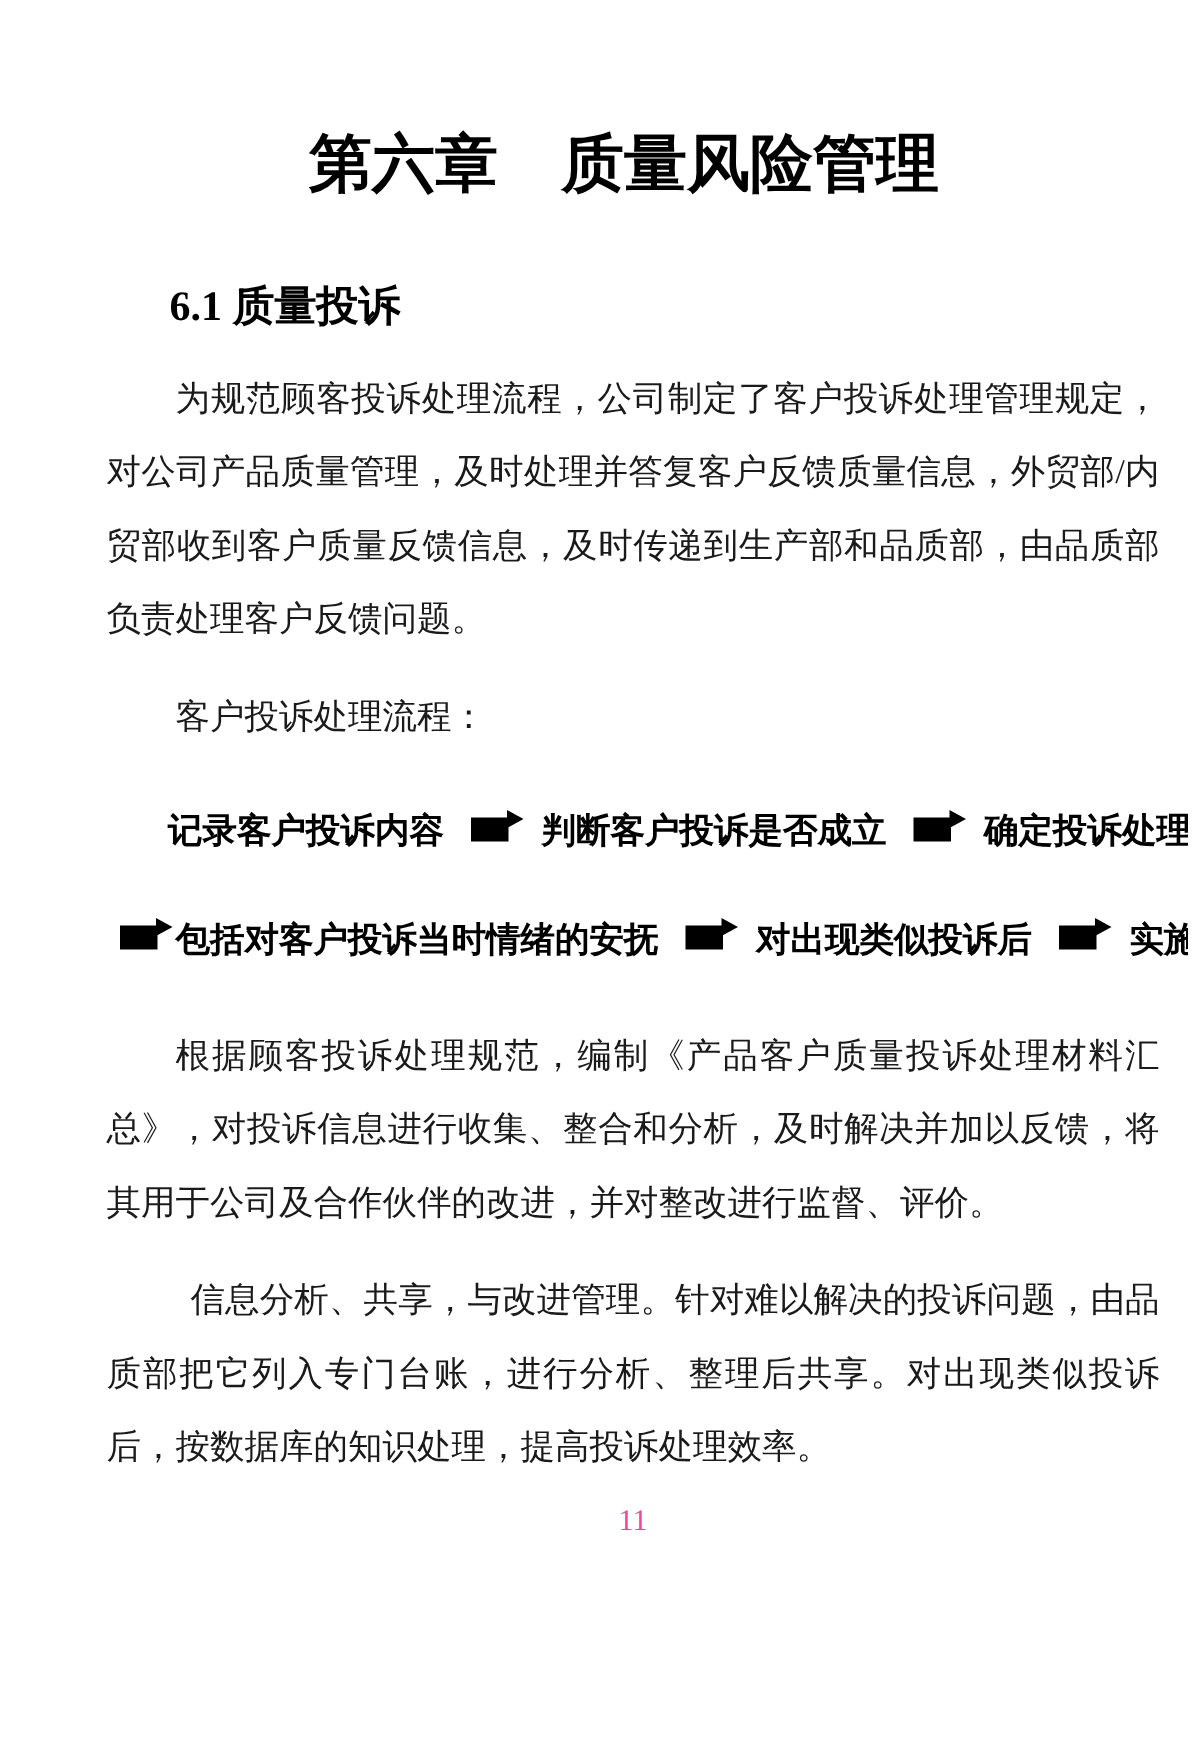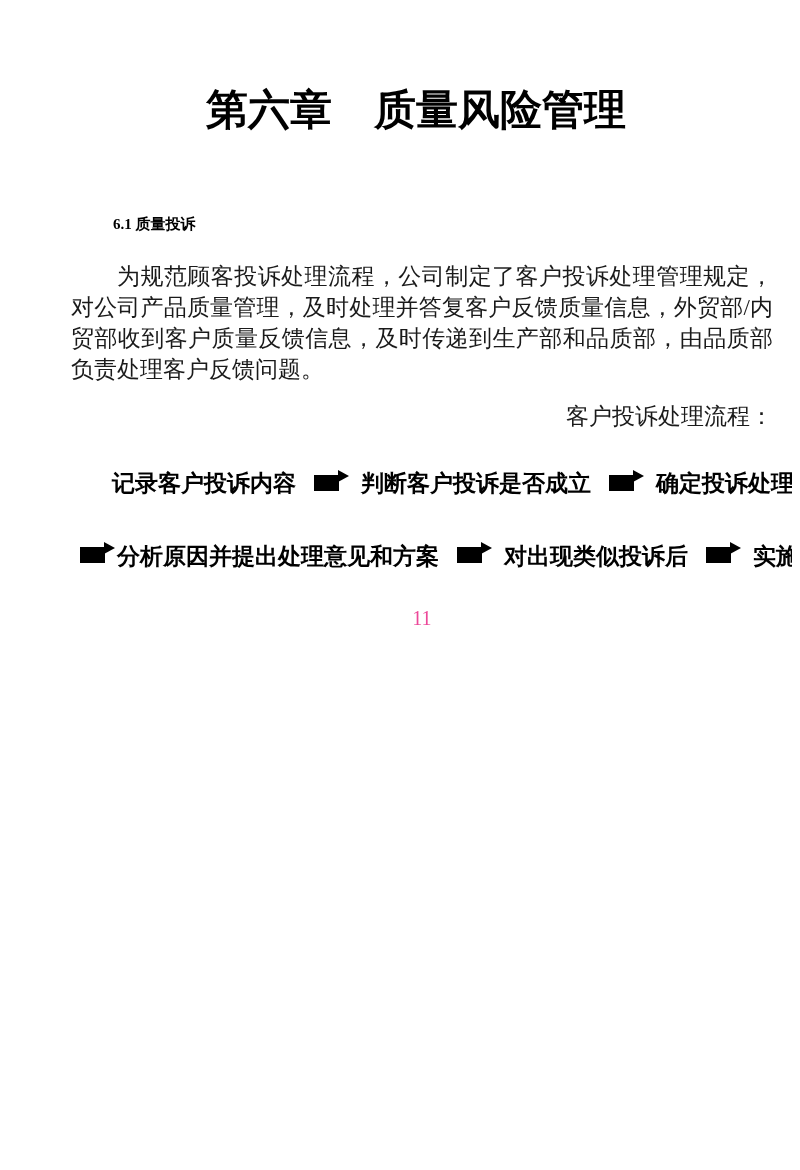--- a/index.html
+++ b/index.html
@@ -19,35 +19,35 @@
     font-weight:bold;
     line-height:52px;
     color:#000000;
     white-space:pre;
   }
   .content {
     margin-left:31px;
     width:734px;
   }
   .section-heading {
-    margin-top:44px;
-    font-size:15px;
+    margin-top:24px;
+    font-size:28px;
     font-weight:bold;
     line-height:41px;
     text-indent:42px;
     color:#000000;
   }
   .para {
     font-size:23px;
-    line-height:31px;
+    line-height:49px;
     text-align:justify;
     text-justify:inter-ideograph;
     text-indent:46px;
   }
-  .para.no-justify { text-align:right; }
+  .para.no-justify { text-align:left; }
   .para.indent-wide { text-indent:56px; }
   .flow-line {
     font-size:23px;
     line-height:40.7px;
     font-weight:bold;
     color:#000000;
     white-space:nowrap;
   }
   .flow-line.l1 { padding-left:33px; }
   .flow-line.l2, .flow-line.l3 { padding-left:9px; }
@@ -88,25 +88,27 @@
   <div class="content">
 
     <h2 class="section-heading">6.1 质量投诉</h2>
 
     <p class="para">为规范顾客投诉处理流程，公司制定了客户投诉处理管理规定，对公司产品质量管理，及时处理并答复客户反馈质量信息，外贸部/内贸部收到客户质量反馈信息，及时传递到生产部和品质部，由品质部负责处理客户反馈问题。</p>
 
     <p class="para no-justify">客户投诉处理流程：</p>
 
     <div id="complaint-flow">
         <div class="flow-line l1"><span class="flow-step">记录客户投诉内容</span><span class="arrow"></span><span class="flow-step">判断客户投诉是否成立</span><span class="arrow"></span><span class="flow-step">确定投诉处理部门</span></div>
-        <div class="flow-line l2"><span class="arrow lead"></span><span class="flow-step">分析原因并提出处理意见和方案</span><span class="arrow"></span><span class="flow-step">对出现类似投诉后</span><span class="arrow"></span><span class="flow-step">实施处理</span></div>
+        <div class="flow-line l2"><span class="arrow lead"></span><span class="flow-step">包括对客户投诉当时情绪的安抚</span><span class="arrow"></span><span class="flow-step">对出现类似投诉后</span><span class="arrow"></span><span class="flow-step">实施处理</span></div>
       </div>
 
 
 
 
+    <p class="para">根据顾客投诉处理规范，编制《产品客户质量投诉处理材料汇总》，对投诉信息进行收集、整合和分析，及时解决并加以反馈，将其用于公司及合作伙伴的改进，并对整改进行监督、评价。</p>
 
 
+    <p class="para indent-wide">信息分析、共享，与改进管理。针对难以解决的投诉问题，由品质部把它列入专门台账，进行分析、整理后共享。对出现类似投诉后，按数据库的知识处理，提高投诉处理效率。</p>
 
     <div class="page-number">11</div>
 
   </div>
 </div>
 
 </body></html>

